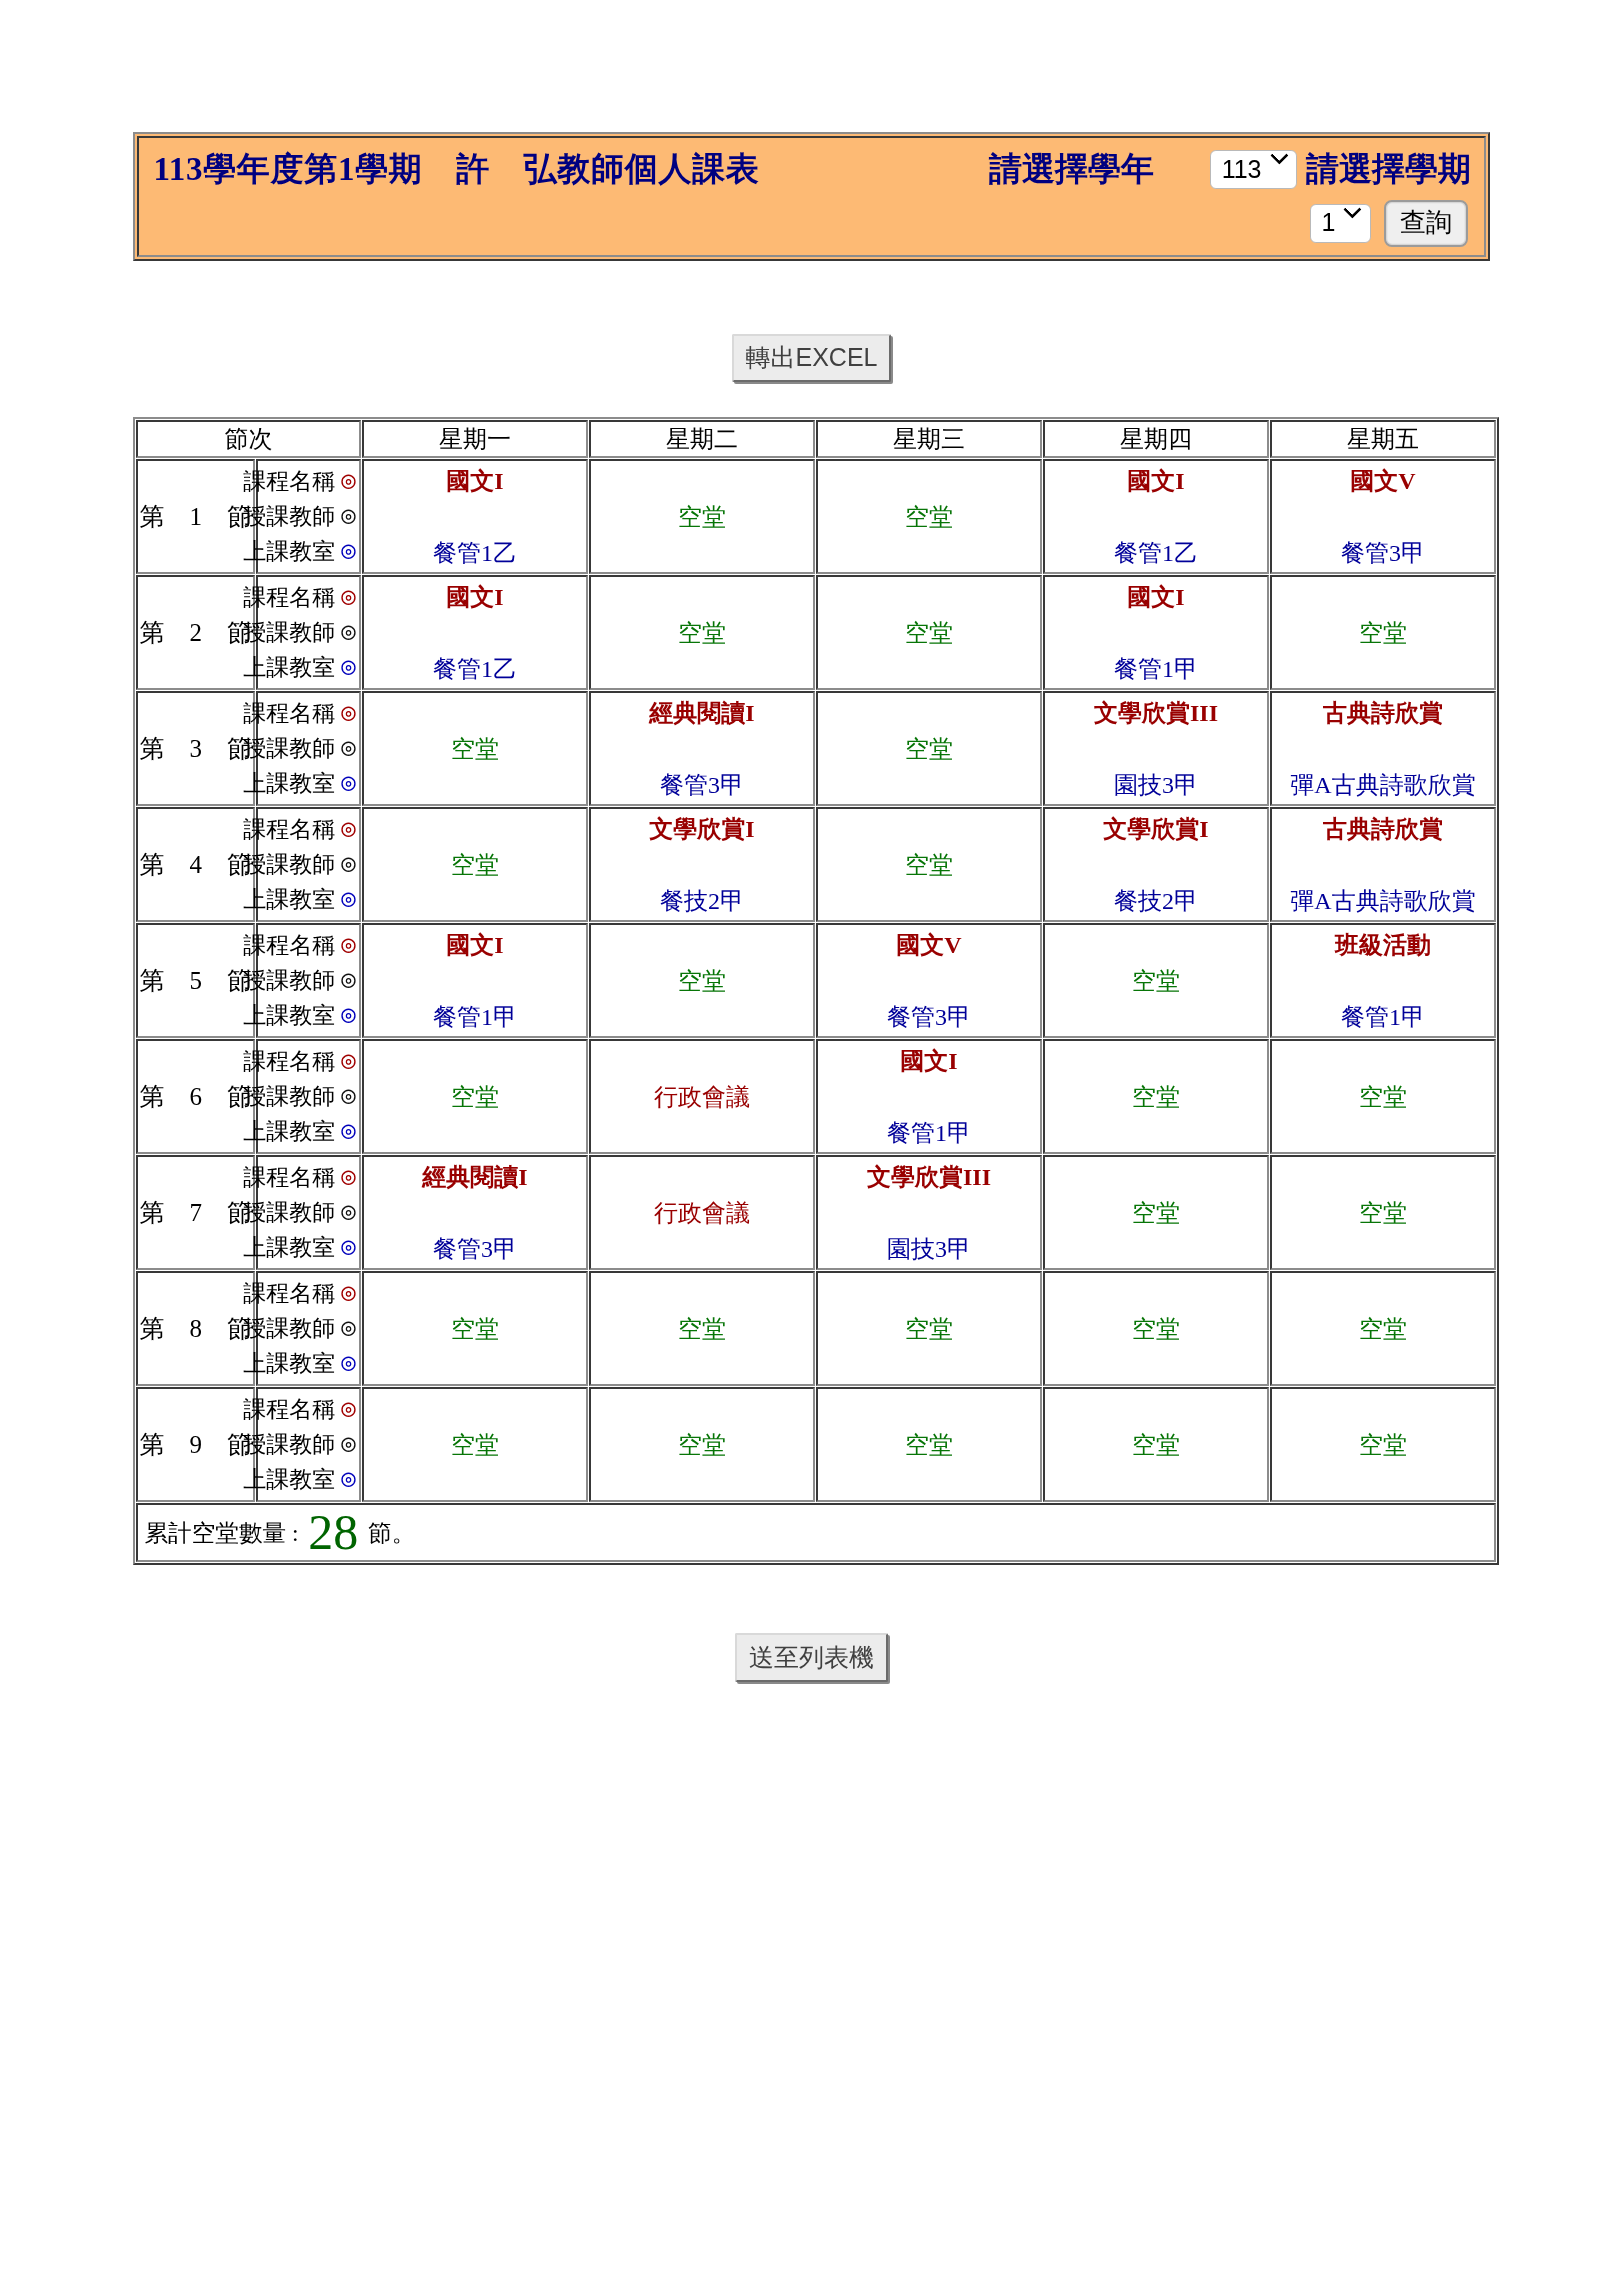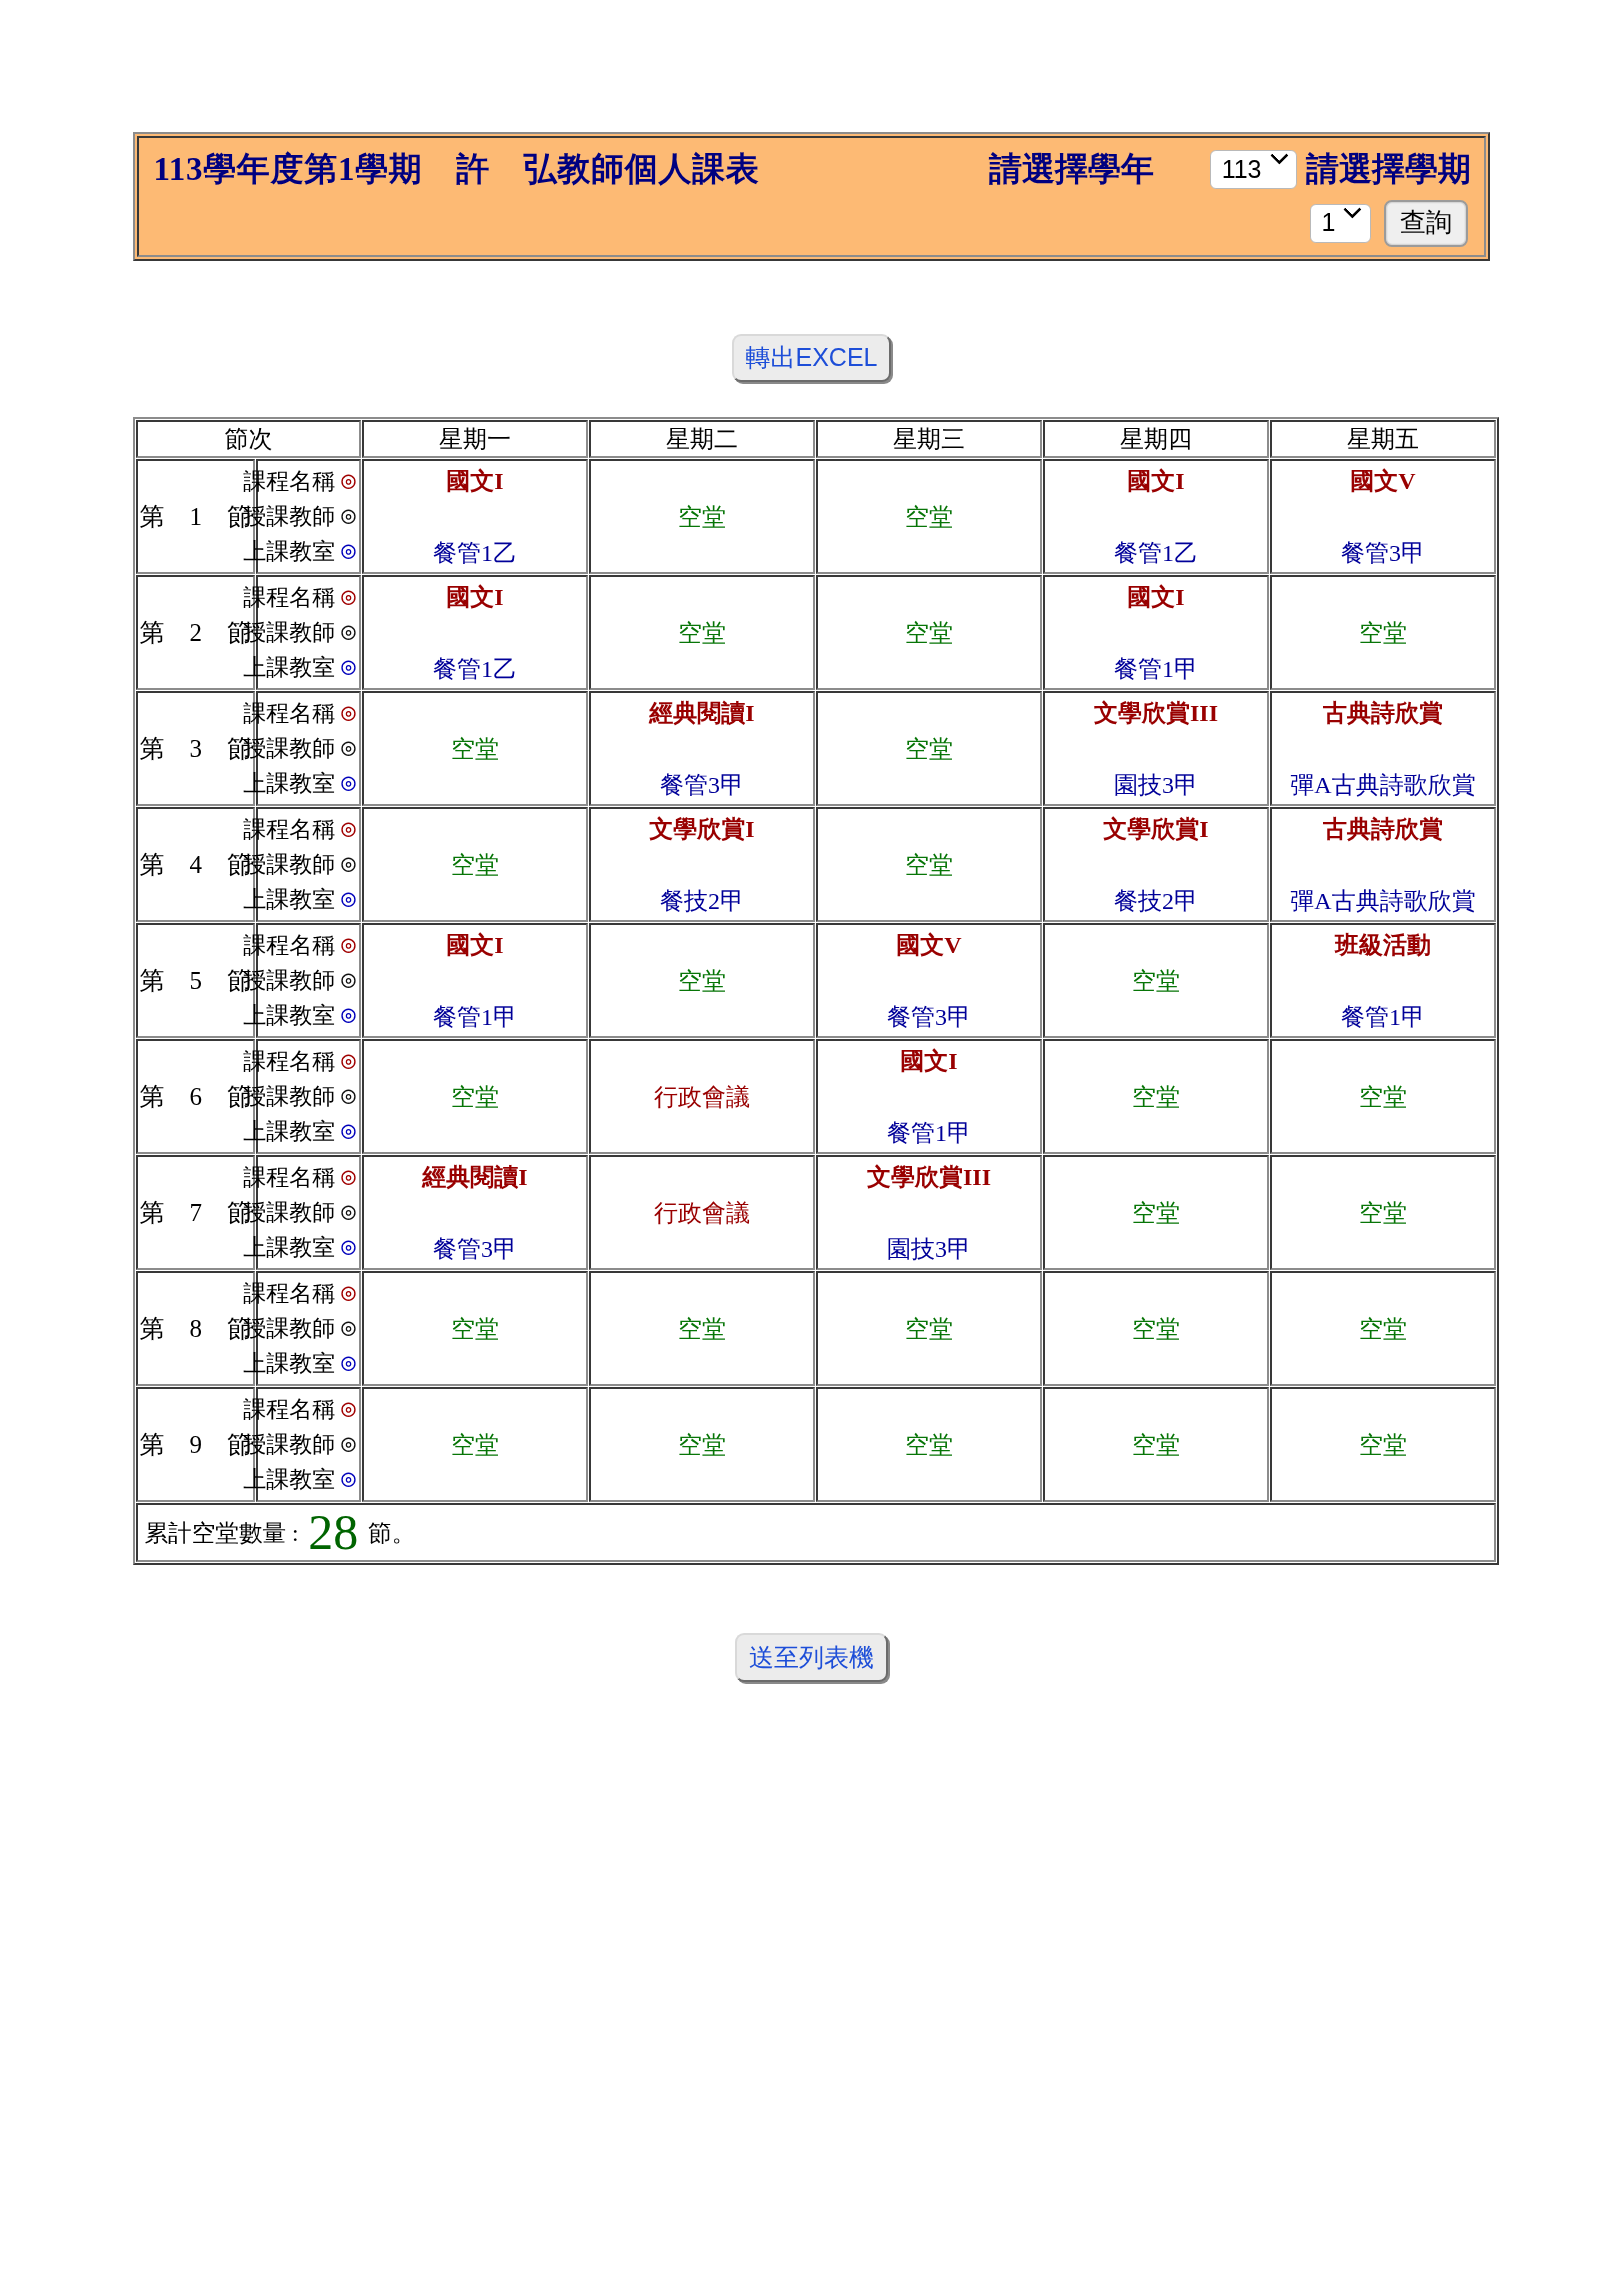--- a/index.html
+++ b/index.html
@@ -32,23 +32,23 @@
   .query-btn{
     font-family:"Liberation Sans","DejaVu Sans",sans-serif;font-size:26px;color:#000;
     background:#efefef;border:2px solid #9b9b9b;border-radius:7.9px;
     padding:2.6px 14.4px 5.2px 14.4px;box-shadow:inset 0 0 0 1.3px #d6d6d6;cursor:pointer;
   }
 
   
   .excel-row{margin-top:73px;text-align:center;}
   .print-row{margin-top:68px;text-align:center;}
   .btn3d{
-    font-family:"Liberation Sans","DejaVu Sans",sans-serif;font-size:25px;color:#1d4ed8;
+    font-family:"Liberation Sans","DejaVu Sans",sans-serif;font-size:25px;color:#404040;
     background:#ececec;border:2px solid;border-color:#d9d9d9 #6b6b6b #6b6b6b #d9d9d9;
-    border-radius:9px;padding:5.2px 11.8px 6.5px 11.8px;box-shadow:2px 2px 0 #8a8a8a;cursor:pointer;
+    border-radius:2px;padding:5.2px 11.8px 6.5px 11.8px;box-shadow:2px 2px 0 #8a8a8a;cursor:pointer;
   }
 
   
   table.timetable{
     border-collapse:separate;border-spacing:1.3px;
     border:2px outset #8c8c8c;background:#fff;
     width:1357px;margin:35px 0 0 133px;table-layout:fixed;box-sizing:border-box;
   }
   .timetable th,.timetable td{border:2px inset #8c8c8c;background:#fff;box-sizing:border-box;}
   .timetable th{height:38px;font-size:24px;font-weight:400;text-align:center;}

